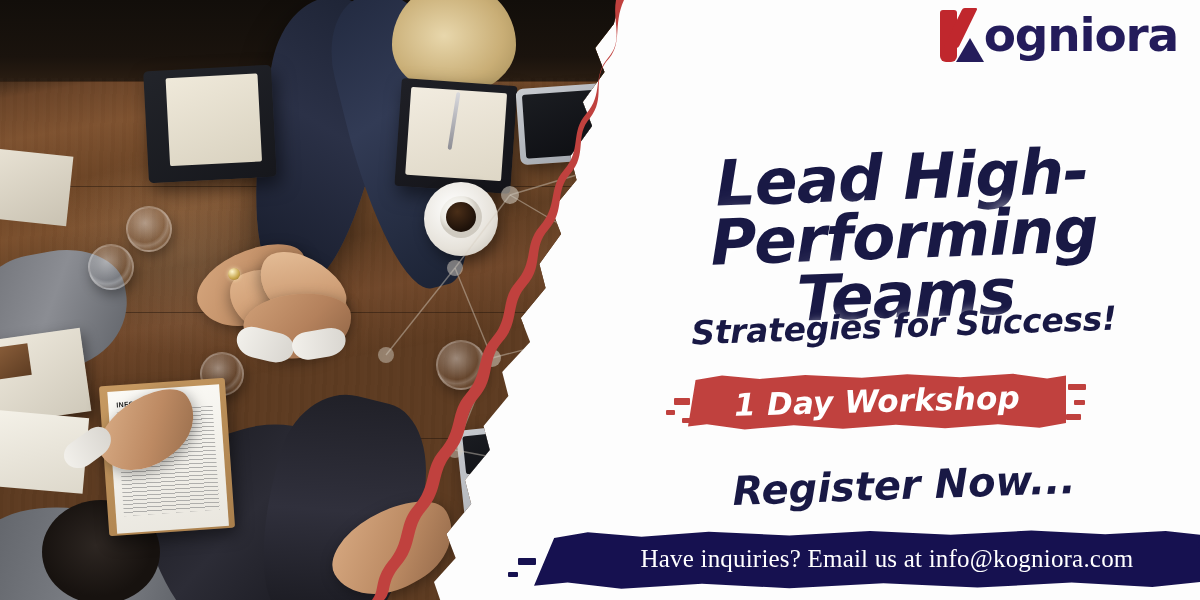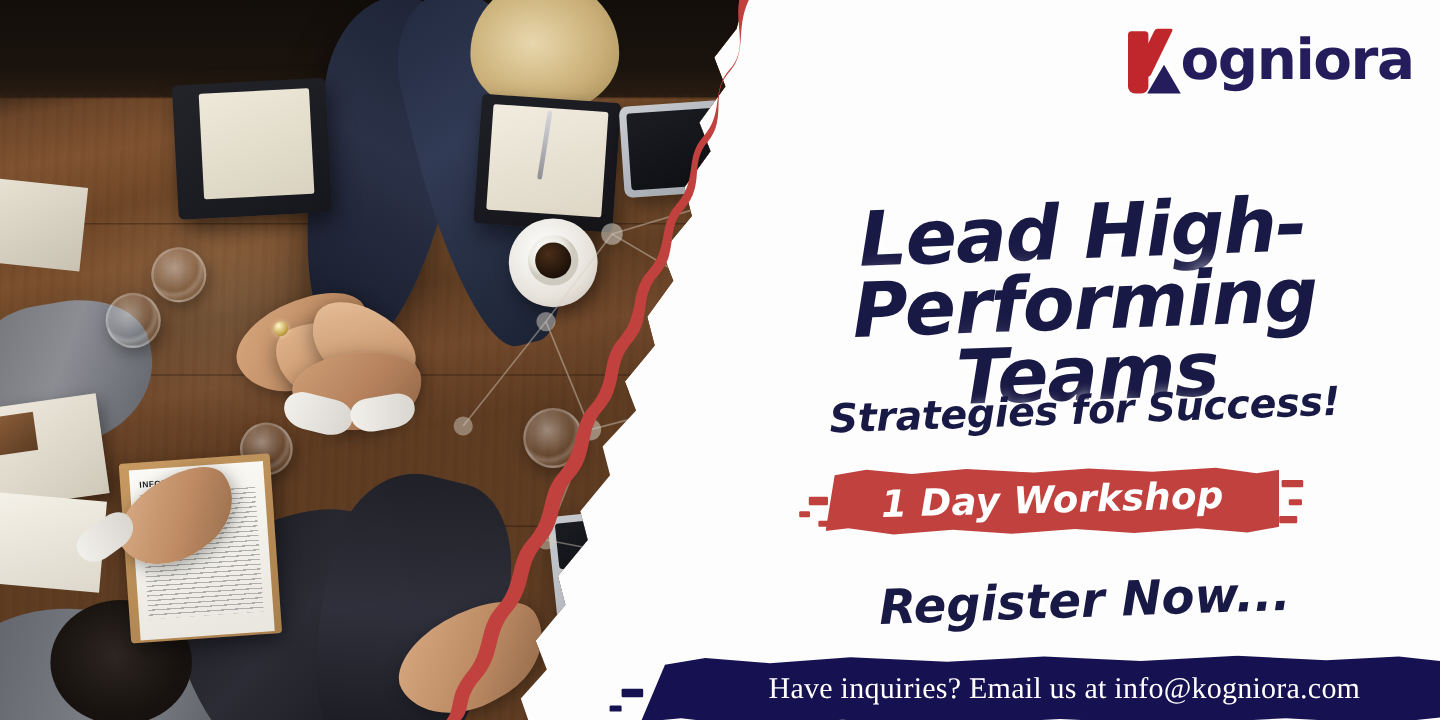--- a/index.html
+++ b/index.html
@@ -298,21 +298,21 @@
 
   
   .torn-edge {
     position:absolute; left:0; top:0;
     width:640px; height:600px;
     pointer-events:none;
   }
 
   
   .right-panel {
-    position:absolute; left:600px; top:16px;
+    position:absolute; left:600px; top:0;
     width:600px; height:532px;
   }
   .logo {
     position:absolute; right:22px; top:6px;
     display:flex; align-items:center; gap:0px;
   }
   .logo-k {
     position:relative; width:52px; height:56px;
   }
   .k-stem {

